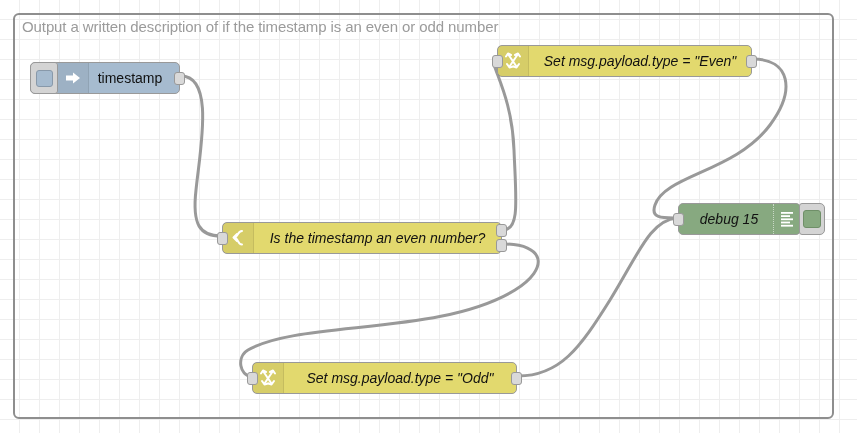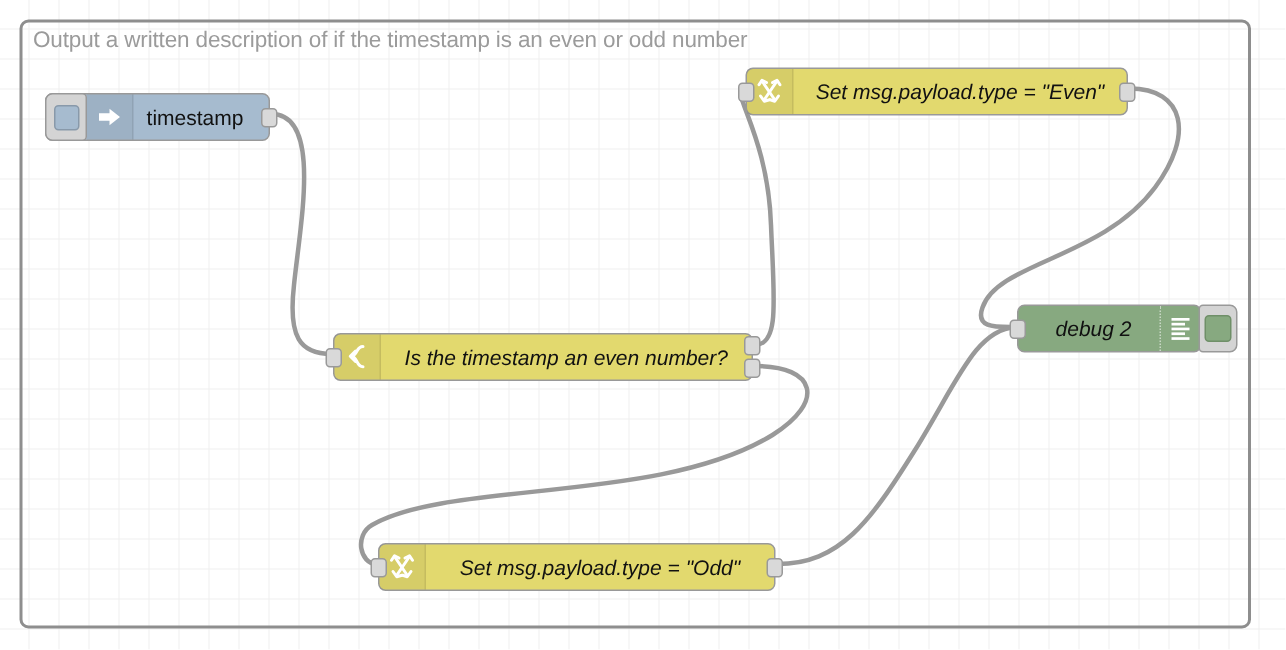--- a/index.html
+++ b/index.html
@@ -279,21 +279,21 @@
         <path d="M4 13 L6.5 16.5 L10 15.5" stroke="#ffffff" stroke-width="2" fill="none" stroke-linecap="round" stroke-linejoin="round"></path>
         <path d="M10.5 15.5 L13.5 16.5 L16 13" stroke="#ffffff" stroke-width="2" fill="none" stroke-linecap="round" stroke-linejoin="round"></path>
       </svg>
     </div>
     <div class="node-label">Set msg.payload.type = "Odd"</div>
     <div class="port" style="left:-6px; top:9px;"></div>
     <div class="port" style="right:-6px; top:9px;"></div>
   </div>
 
   <div class="node" id="node-debug">
-    <div class="node-label">debug 2</div>
+    <div class="node-label">debug 15</div>
     <div id="debug-stream-icon">
       <svg width="14" height="18" viewBox="0 0 14 18">
         <rect x="1" y="2" width="12" height="1.8" fill="#ffffff"></rect>
         <rect x="1" y="5.2" width="9" height="1.8" fill="#ffffff"></rect>
         <rect x="1" y="8.4" width="12" height="1.8" fill="#ffffff"></rect>
         <rect x="1" y="11.6" width="9" height="1.8" fill="#ffffff"></rect>
         <rect x="1" y="14.8" width="12" height="1.8" fill="#ffffff"></rect>
       </svg>
     </div>
     <div id="debug-toggle">

